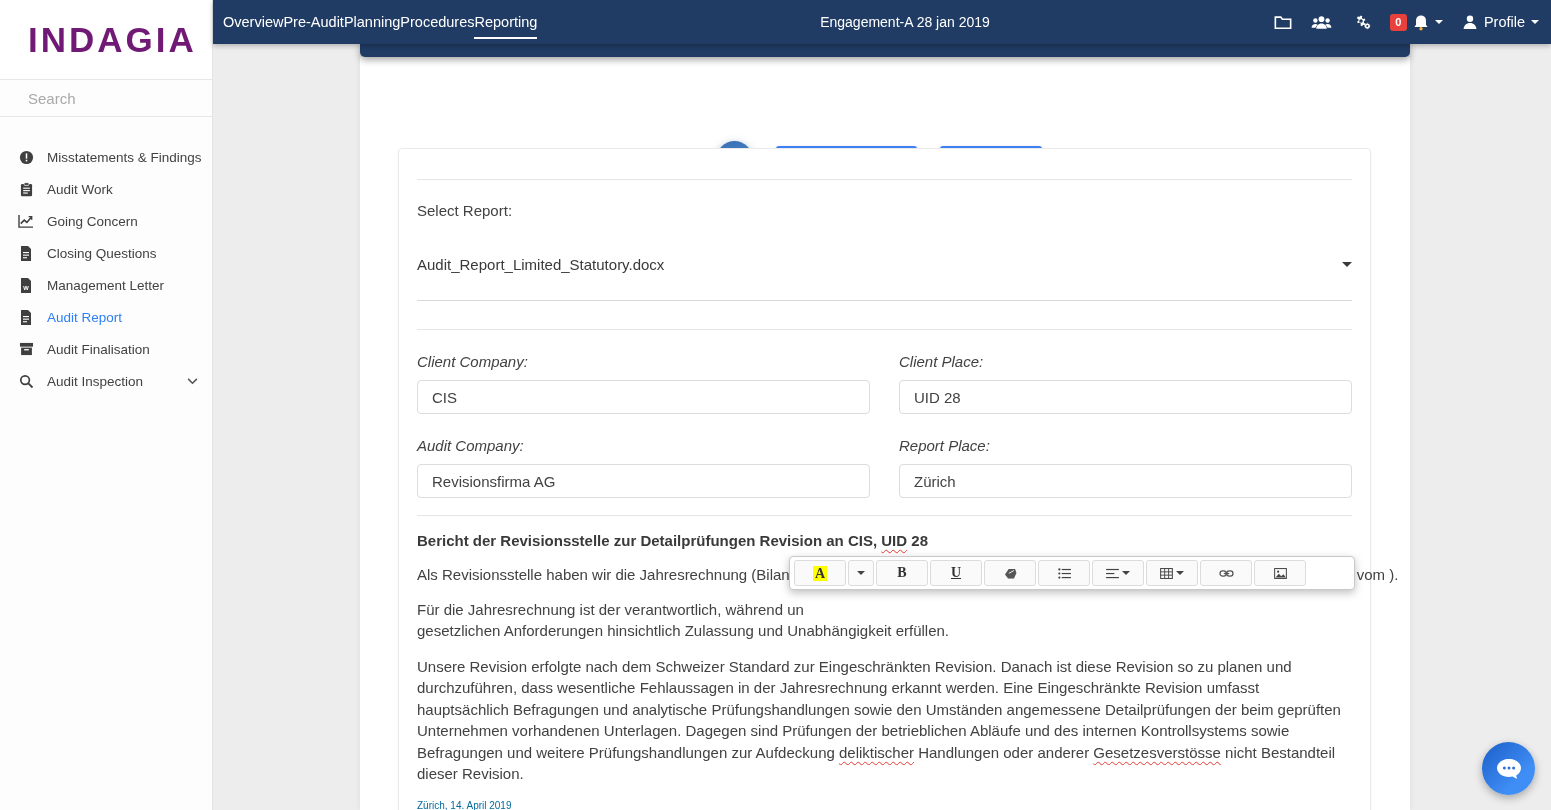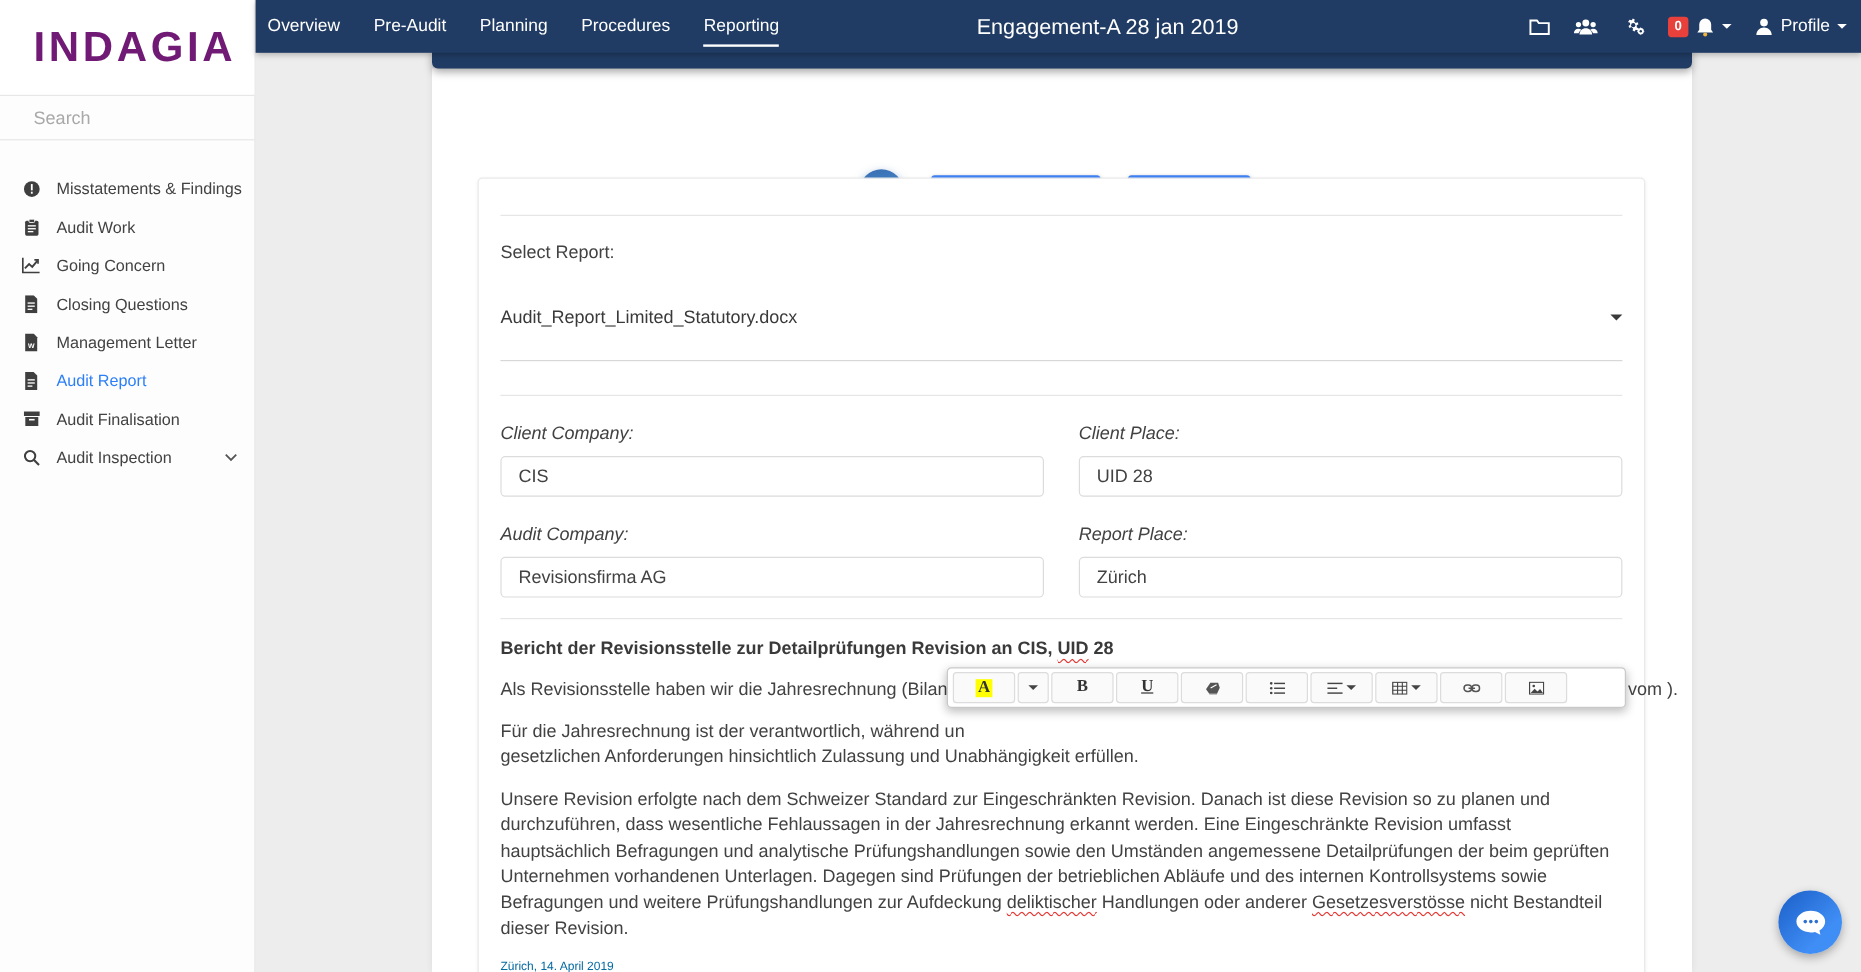--- a/index.html
+++ b/index.html
@@ -17,24 +17,24 @@
   .menu { list-style:none; margin-top:24px; }
   .mitem { display:flex; align-items:center; height:32px; padding:0 14px 0 18px; font-size:13.5px; color:#424242; cursor:pointer; }
   .mitem .micon { width:16px; height:16px; margin-right:13px; display:inline-flex; align-items:center; justify-content:center; flex:none; }
   .mitem.active { color:#2d7ff7; }
   .mitem .mlabel { white-space:nowrap; }
   .mitem .spacer { flex:1; }
 
   
   .topnav { position:absolute; left:213px; top:0; width:1338px; height:44px; background:#203c64; z-index:40;
             display:flex; align-items:center; color:#fff; box-shadow:0 2px 5px rgba(0,0,0,.25); }
-  .tabs { display:flex; align-items:center; gap:28px; padding-left:10px; height:100%; }
+  .tabs { display:flex; align-items:center; padding-left:10px; height:100%; }
   .tab { position:relative; font-size:14.5px; color:#fff; height:100%; display:flex; align-items:center; cursor:pointer; white-space:nowrap; }
   .tab.active::after { content:""; position:absolute; left:0; right:0; bottom:5px; height:2px; background:#fff; }
-  .navtitle { position:absolute; left:710px; transform:translateX(-50%); font-size:18px; white-space:nowrap; }
+  .navtitle { position:absolute; left:692px; transform:translateX(-50%); font-size:14px; white-space:nowrap; }
   .navicons { position:absolute; right:12px; top:0; height:44px; display:flex; align-items:center; gap:19px; }
   .nicon { display:inline-flex; align-items:center; justify-content:center; cursor:pointer; }
   .badge { background:#e8413c; color:#fff; font-size:11px; font-weight:bold; min-width:17px; height:17px; border-radius:3px; display:inline-flex; align-items:center; justify-content:center; padding:0 4px; }
   .bellwrap { display:flex; align-items:center; gap:6px; }
   .cssCaret { width:0; height:0; border:4px solid transparent; border-top-color:#fff; margin-top:4px; }
   .profile { display:flex; align-items:center; gap:6px; font-size:14.5px; cursor:pointer; }
 
   
   .panelhead { position:absolute; left:360px; top:40px; width:1050px; height:17px; background:#203c64; border-radius:0 0 5px 5px; box-shadow:0 3px 7px rgba(0,0,0,.35); z-index:20; }
   .panel { position:absolute; left:360px; top:57px; width:1050px; height:753px; background:#fff; box-shadow:0 0 6px rgba(0,0,0,.07); z-index:10; overflow:hidden; }

